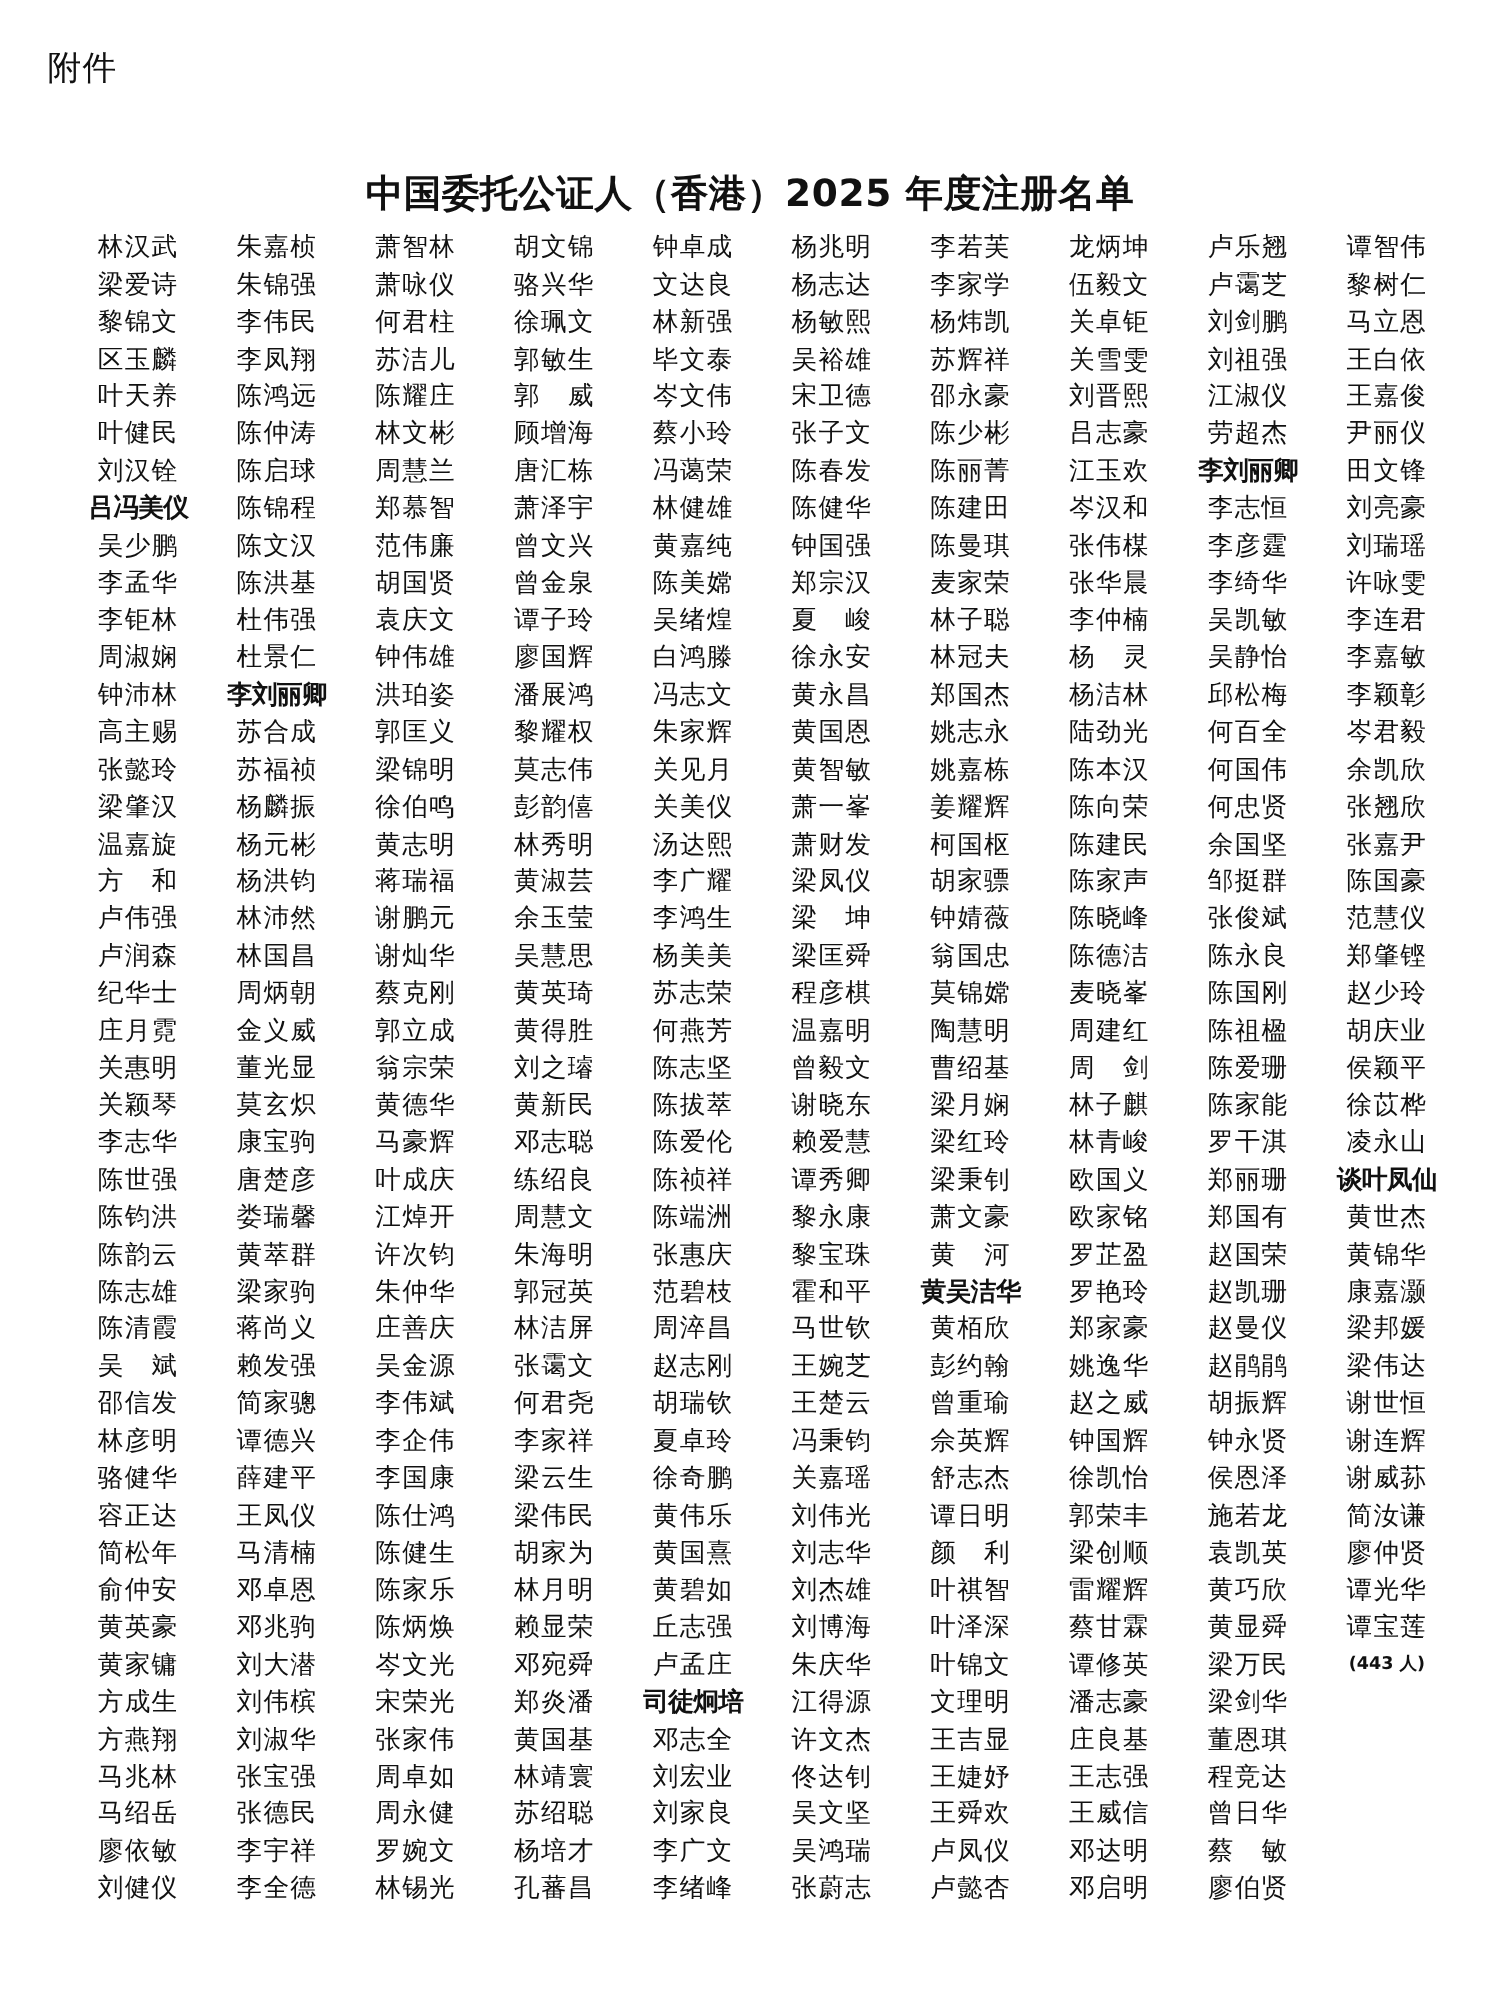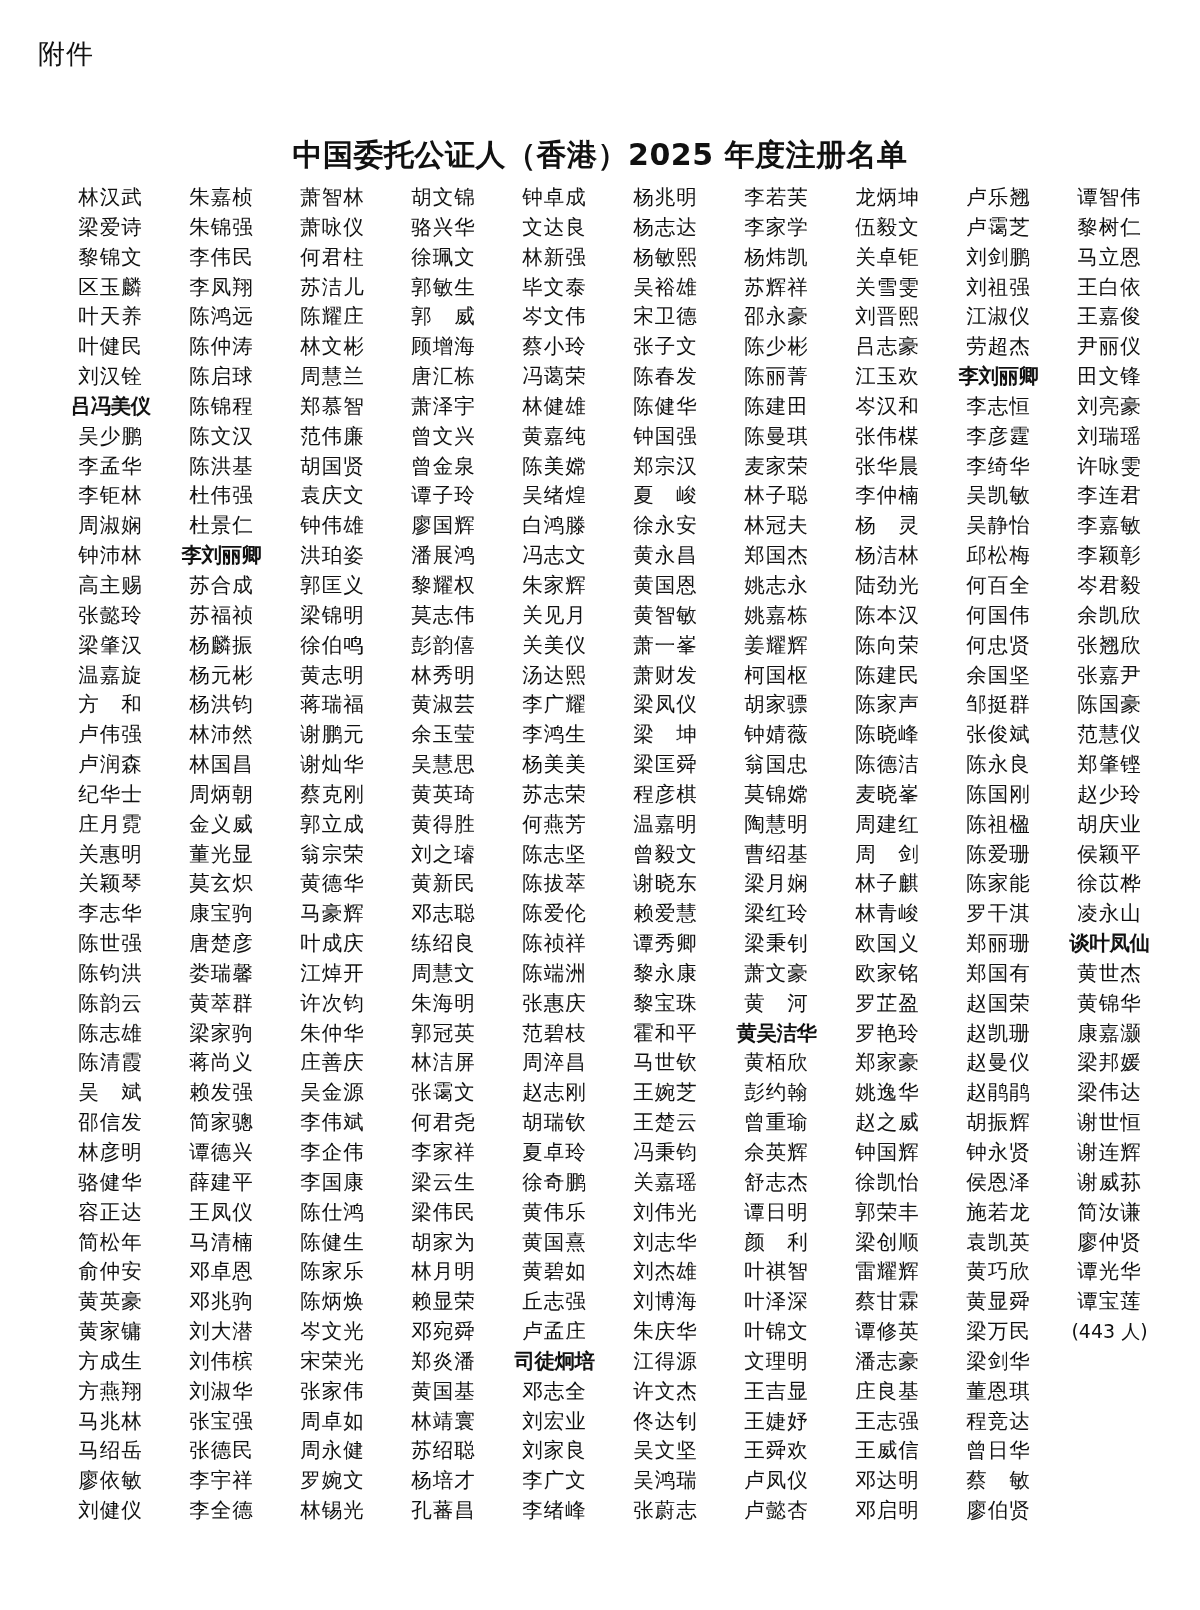--- a/index.html
+++ b/index.html
@@ -5,21 +5,21 @@
   html, body { margin: 0; padding: 0; background: #ffffff; }
   body { width: 1200px; height: 1610px; position: relative; overflow: hidden;
          font-family: "DejaVu Sans", "Liberation Sans", sans-serif; color: #111; }
   .attach { position: absolute; left: 38px; top: 36px; font-size: 27px; font-weight: normal; letter-spacing: 1px; }
   .title { position: absolute; left: 0; width: 1200px; top: 135px; text-align: center;
            font-size: 30px; font-weight: bold; letter-spacing: 0.5px; }
   .grid { position: absolute; left: 55px; top: 183px; width: 1120px;
           display: grid; grid-template-columns: repeat(10, 111px); grid-auto-rows: 29.85px; }
   .cell { font-size: 20.5px; text-align: center; white-space: pre; line-height: 29.85px; letter-spacing: 1px; }
   .cell.four { letter-spacing: -0.5px; font-weight: bold; }
-  .cell.count { font-size: 19px; letter-spacing: 0; }
+  .cell.count { font-size: 14px; letter-spacing: 0; font-weight: bold; }
 </style>
 </head>
 <body>
 
 <div class="attach">附件</div>
 <div class="title">中国委托公证人（香港）2025 年度注册名单</div>
 <div class="grid" id="name-grid">
     <div class="cell">林汉武</div>
     <div class="cell">朱嘉桢</div>
     <div class="cell">萧智林</div>

